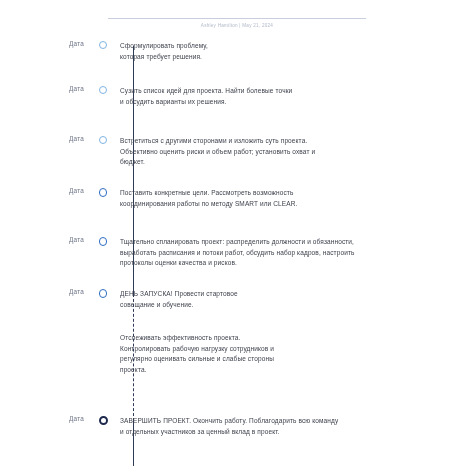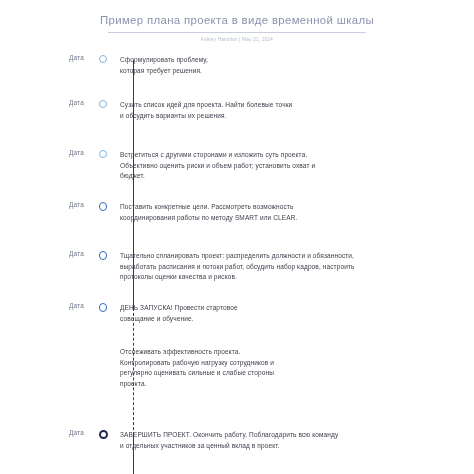--- a/index.html
+++ b/index.html
@@ -121,21 +121,20 @@
   
   .row.note .date-label { visibility: hidden; }
   .row.note .marker { visibility: hidden; }
 </style>
 </head>
 <body>
 
 <div class="page">
 
   <div class="header">
-    <div class="doc-title">Пример плана проекта в виде временной шкалы</div>
     <div class="title-rule"></div>
     <div class="doc-subtitle">Ashley Hamilton  |  May 21, 2024</div>
   </div>
 
   <div class="timeline" id="timeline" style="position: relative; height: 455px;">
 
   <div class="row" style="position: absolute; top: 0px; left: 0px; right: 0px;">
         <div class="date-label">Дата</div>
         <div class="marker-col">
           <span class="marker light"></span>

